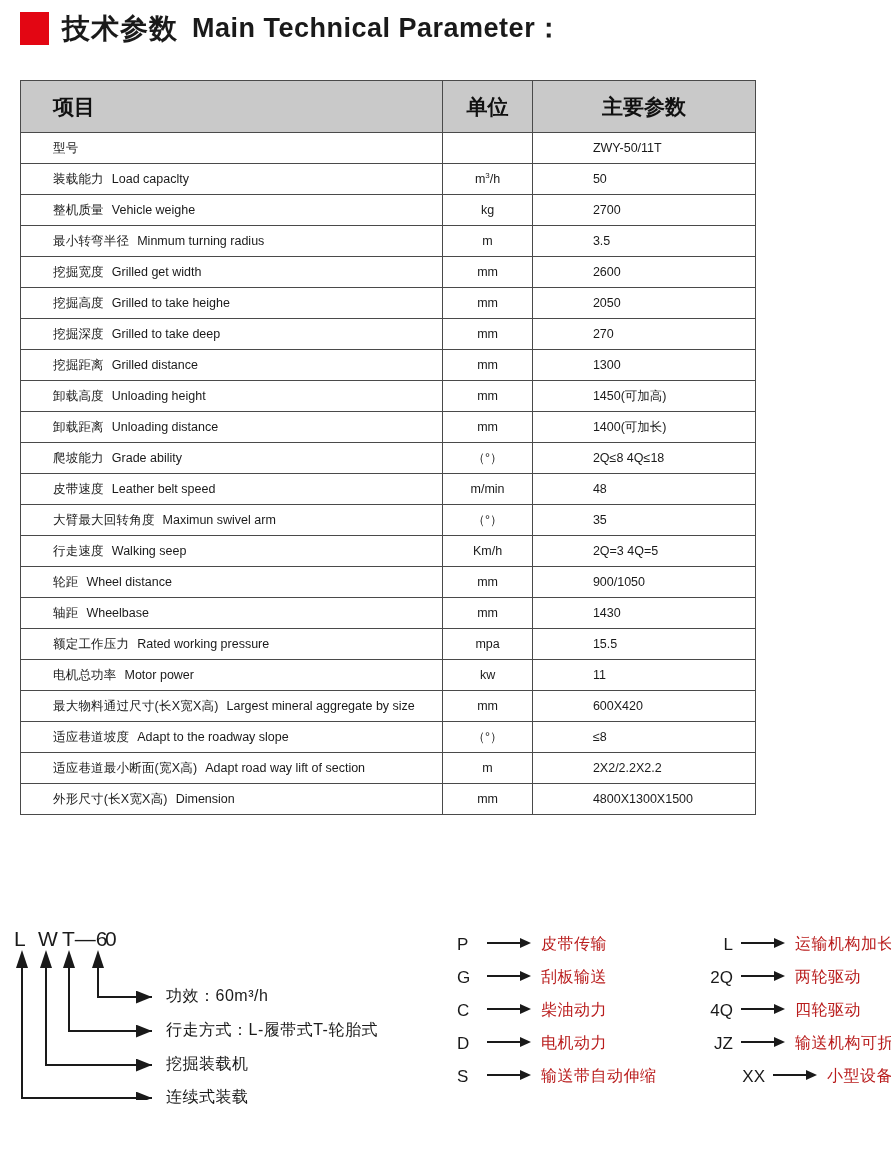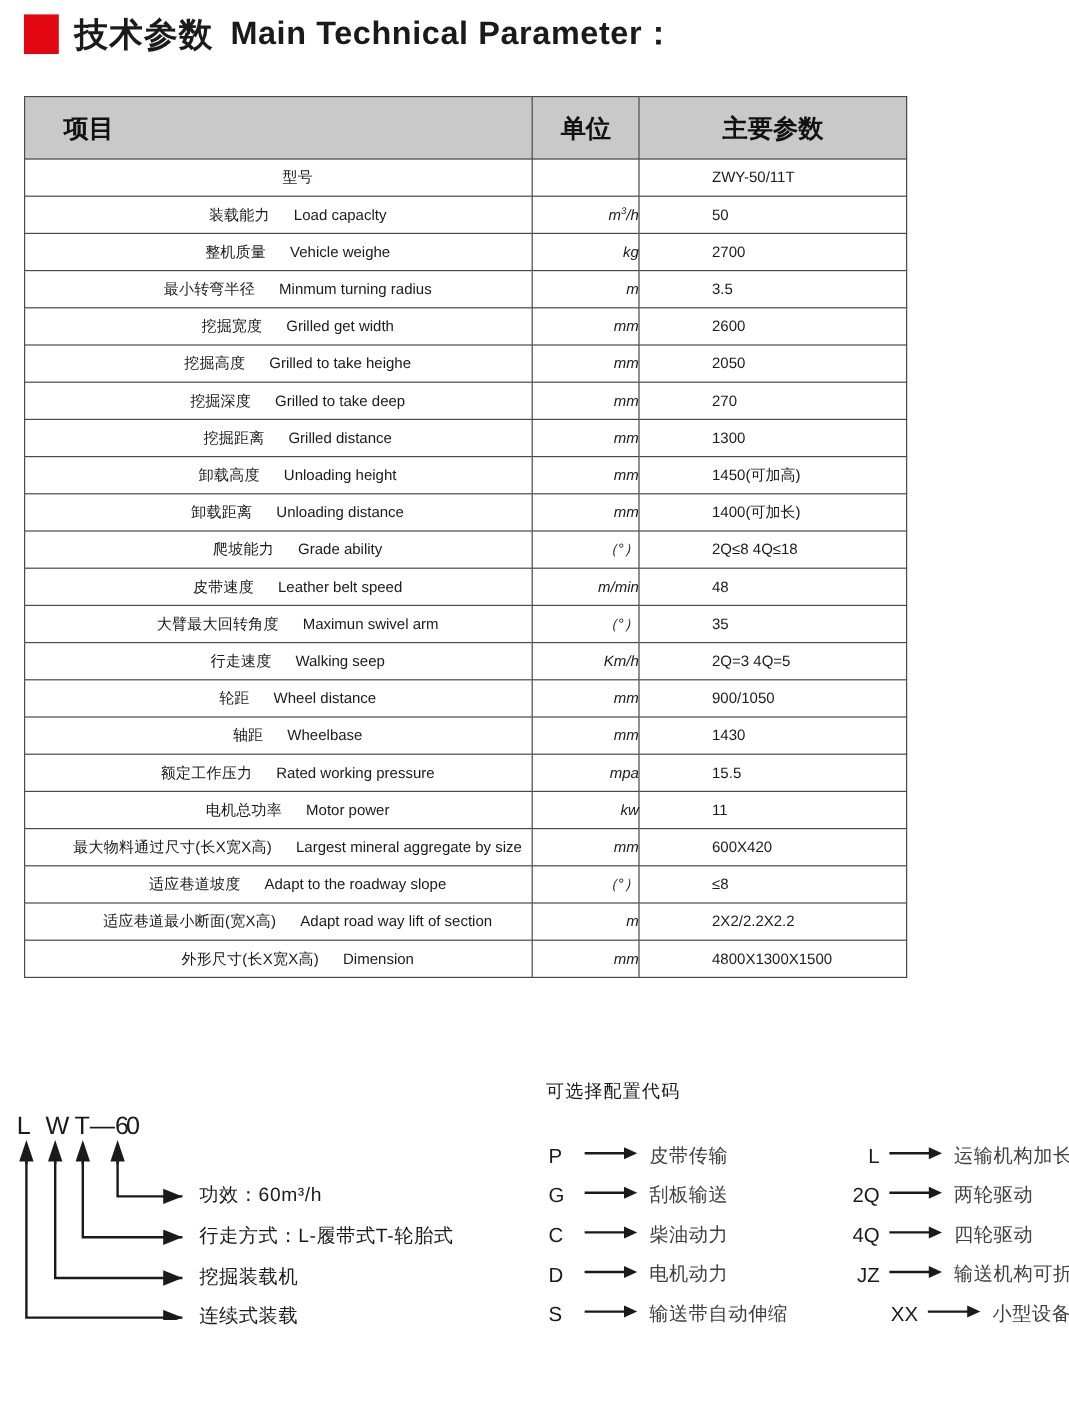--- a/index.html
+++ b/index.html
@@ -18,46 +18,46 @@
   
   .spec-table{position:absolute;left:20px;top:80px;width:736px;border-collapse:collapse;}
   .spec-table td,.spec-table th{border:1px solid #4a4a4a;padding:0;}
   .spec-table thead th{
     background:#c9c9c9;height:51px;font-size:21px;font-weight:700;color:#111;
   }
   .spec-table thead th.h-item{text-align:left;padding-left:32px;width:497px;}
   .spec-table thead th.h-unit{width:108px;text-align:center;}
   .spec-table thead th.h-val{width:244px;text-align:center;}
   .spec-table tbody td{height:30px;font-size:12.5px;color:#1a1a1a;background:#fff;}
-  .spec-table tbody td.c-item{text-align:center;padding-left:32px;}
-  .spec-table tbody td.c-unit{text-align:right;font-style:italic;}
+  .spec-table tbody td.c-item{text-align:left;padding-left:32px;}
+  .spec-table tbody td.c-unit{text-align:center;}
   .spec-table tbody td.c-val{text-align:left;padding-left:60px;}
   .spec-table tbody td.c-item .cn{letter-spacing:.2px;}
-  .spec-table tbody td.c-item .en{margin-left:20px;}
+  .spec-table tbody td.c-item .en{margin-left:8px;}
   sup{font-size:8px;vertical-align:super;}
 
   
   .bottom{position:absolute;left:0;top:900px;width:891px;height:269px;}
 
   
   .model-diagram{position:absolute;left:0;top:0;width:460px;height:200px;}
   .mc-letters{position:absolute;top:28px;left:0;width:200px;height:26px;}
   .mc-letters span{position:absolute;font-size:21px;font-weight:400;color:#1a1a1a;line-height:1;}
   .mc-svg{position:absolute;left:0;top:0;}
   .mc-label{position:absolute;font-size:16px;color:#1a1a1a;white-space:nowrap;letter-spacing:.5px;}
 
   
   .opt-block{position:absolute;left:455px;top:0;width:436px;}
   .opt-title{font-size:15px;color:#1a1a1a;letter-spacing:1px;}
   .opt-grid{position:relative;margin-top:28px;height:170px;}
   .opt-row{position:absolute;display:flex;align-items:center;height:32px;}
   .opt-code{font-size:17px;color:#1a1a1a;line-height:1;}
   .opt-code.rightcol{text-align:right;}
   .opt-arrow{flex:0 0 auto;margin:0 8px;}
-  .opt-text{font-size:16px;color:#404040;white-space:nowrap;letter-spacing:.5px;}
+  .opt-text{font-size:16px;color:#b91c1c;white-space:nowrap;letter-spacing:.5px;}
 
   
   .note{
     position:absolute;left:48px;top:243px;font-size:15px;color:#1a1a1a;
     font-family:"Liberation Serif","DejaVu Serif",serif;letter-spacing:1.5px;
   }
 </style>
 </head>
 <body>
 
@@ -227,21 +227,20 @@
       <path d="M22,68 L22,198 L152,198" stroke="#1a1a1a" stroke-width="2" fill="none" marker-end="url(#ar)"></path>
     </svg>
 
     <div class="mc-label" style="left:166px;top:86px;">功效：60m³/h</div>
     <div class="mc-label" style="left:166px;top:120px;">行走方式：L-履带式T-轮胎式</div>
     <div class="mc-label" style="left:166px;top:154px;text-align:center;">挖掘装载机</div>
     <div class="mc-label" style="left:166px;top:187px;">连续式装载</div>
   </div>
 
   <div class="opt-block">
-    <div class="opt-title">可选择配置代码</div>
     <div class="opt-grid" id="opt-grid">
         <div class="opt-row" style="left: 2px; top: 0px;">
           <span class="opt-code" style="display: inline-block; width: 22px; text-align: left;">P</span>
           <span class="opt-arrow"><svg width="46" height="12">
               <line x1="0" y1="6" x2="36" y2="6" stroke="#1a1a1a" stroke-width="2"></line>
               <polygon points="44,6 33,11 33,1" fill="#1a1a1a"></polygon>
             </svg></span>
           <span class="opt-text">皮带传输</span>
         </div>
         <div class="opt-row" style="left: 2px; top: 33px;">

